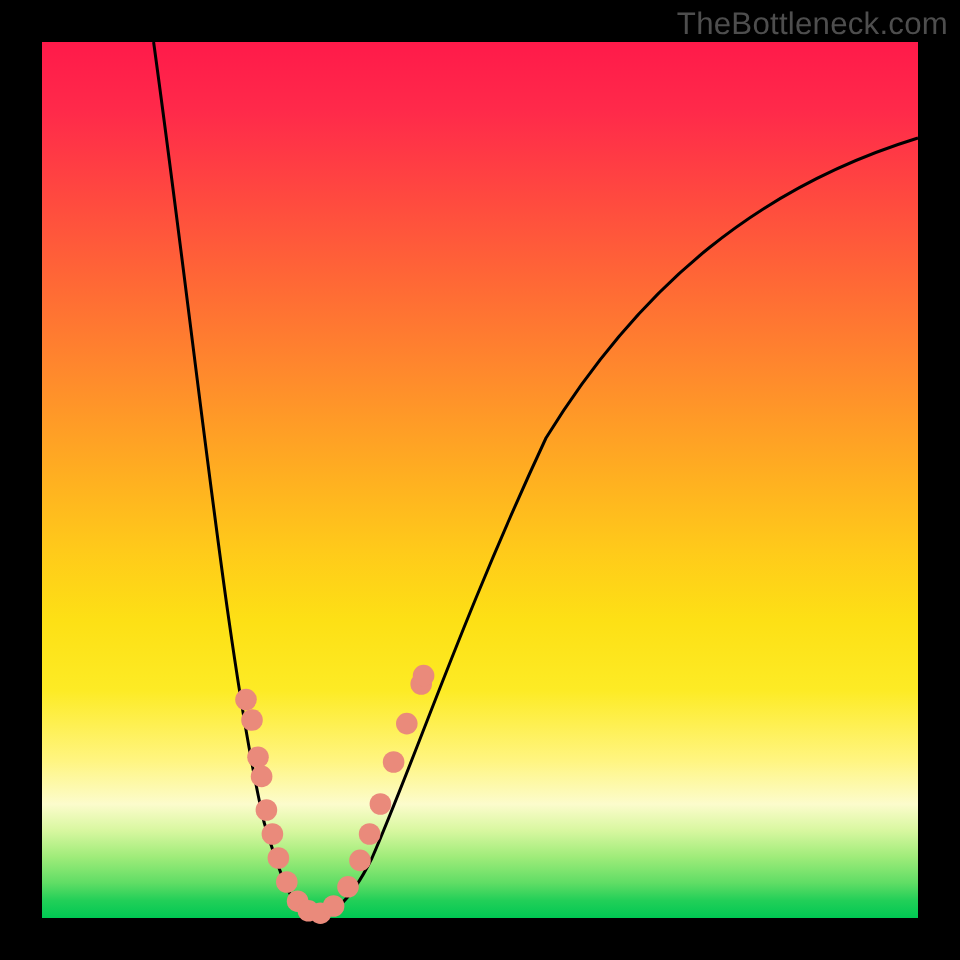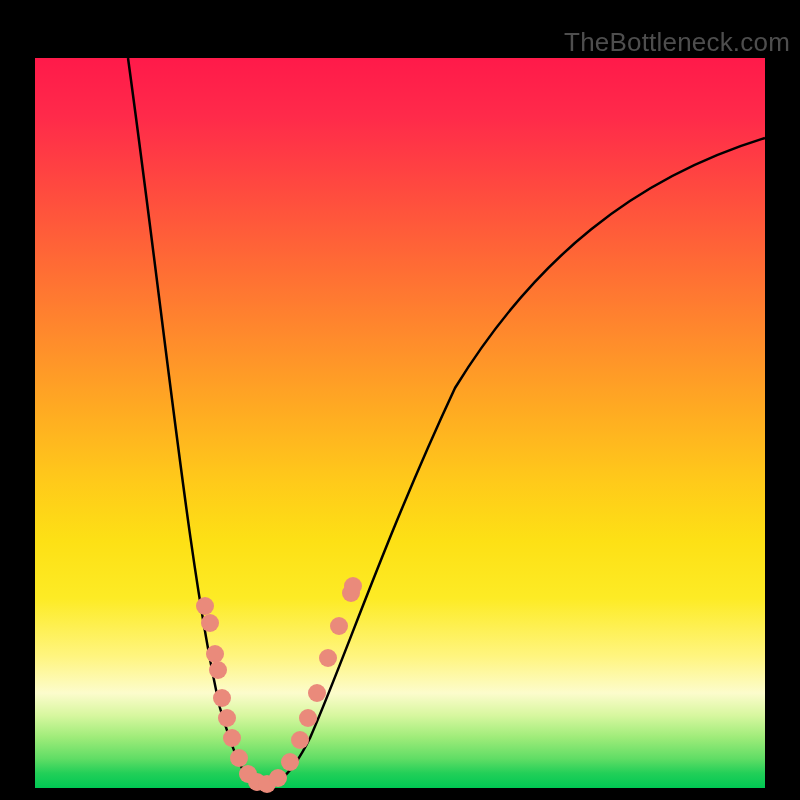--- a/index.html
+++ b/index.html
@@ -11,21 +11,20 @@
     overflow: hidden;
     font-family: Arial, Helvetica, sans-serif;
   }
   .frame {
     position: absolute;
     left: 0;
     top: 0;
     width: 800px;
     height: 668px;
     background: #000;
-    margin-top: 23px;
   }
   .plot {
     position: absolute;
     left: 35px;
     top: 35px;
     width: 730px;
     height: 730px;
     background: linear-gradient(
       to bottom,
       #ff1a4a 0%,

